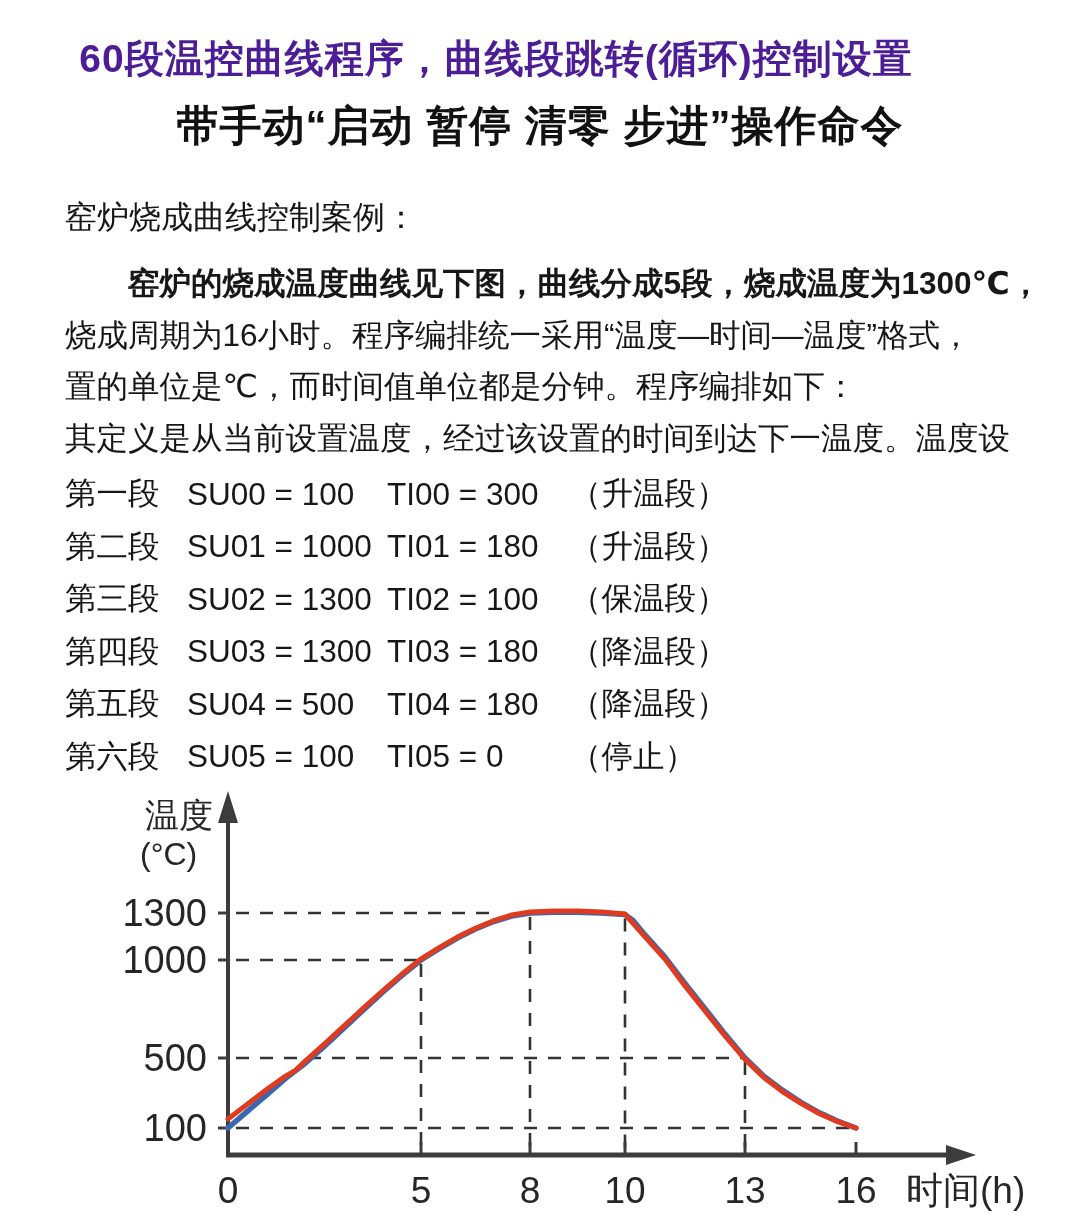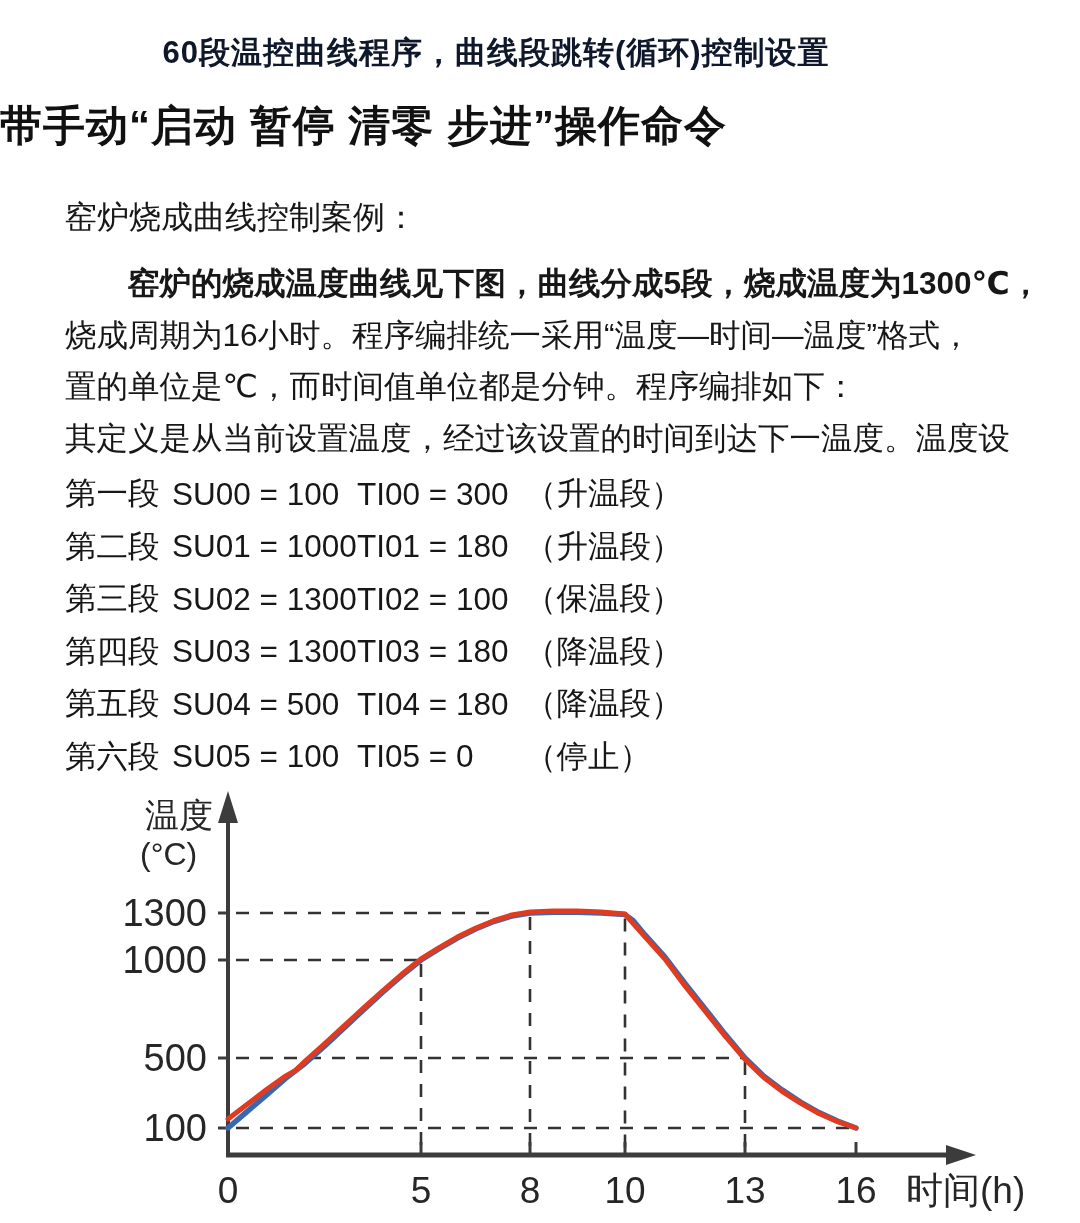--- a/index.html
+++ b/index.html
@@ -2,41 +2,41 @@
 <html><head>
 <meta charset="utf-8">
 <style>
   html,body{margin:0;padding:0;background:#ffffff;}
   .page{
     position:relative;width:1080px;height:1223px;background:#ffffff;overflow:hidden;
     font-family:"Liberation Sans","DejaVu Sans",sans-serif;color:#1e1e1e;
   }
   .title1{
     position:absolute;top:32px;left:0;width:992px;text-align:center;
-    font-size:31px;font-weight:bold;letter-spacing:1px;color:#0f172a;white-space:nowrap;
+    font-size:39px;font-weight:bold;letter-spacing:1px;color:#4c1d95;white-space:nowrap;
   }
   .title2{
-    position:absolute;top:98px;left:0;width:1080px;text-align:left;
+    position:absolute;top:98px;left:0;width:1080px;text-align:center;
     font-size:42px;font-weight:bold;letter-spacing:1px;color:#111;white-space:nowrap;
   }
   .section-heading{
     position:absolute;top:196px;left:65px;font-size:32px;font-weight:500;color:#171717;font-family:Liberation Serif, serif;
   }
   .para{
     position:absolute;top:258px;left:65px;width:960px;font-size:31.5px;line-height:51.5px;
     color:#171717;font-weight:500;
   }
   .para .ln{white-space:nowrap;}
   .para .ln.indent{text-indent:63px;font-weight:bold;}
   .programs{
     position:absolute;top:468px;left:65px;width:960px;font-size:31.5px;color:#171717;font-weight:500;
   }
   .prog-row{
     display:grid;grid-template-columns:107px 185px 168px auto;height:52.5px;
-    align-items:center;white-space:nowrap;
+    align-items:center;white-space:nowrap;gap:15px;
   }
   .chart-wrap{position:absolute;top:763px;left:0;width:1080px;height:460px;}
 </style>
 </head>
 <body>
 
 <div class="page">
 
   <div class="title1">60段温控曲线程序，曲线段跳转(循环)控制设置</div>
   <div class="title2">带手动“启动 暂停 清零 步进”操作命令</div>

